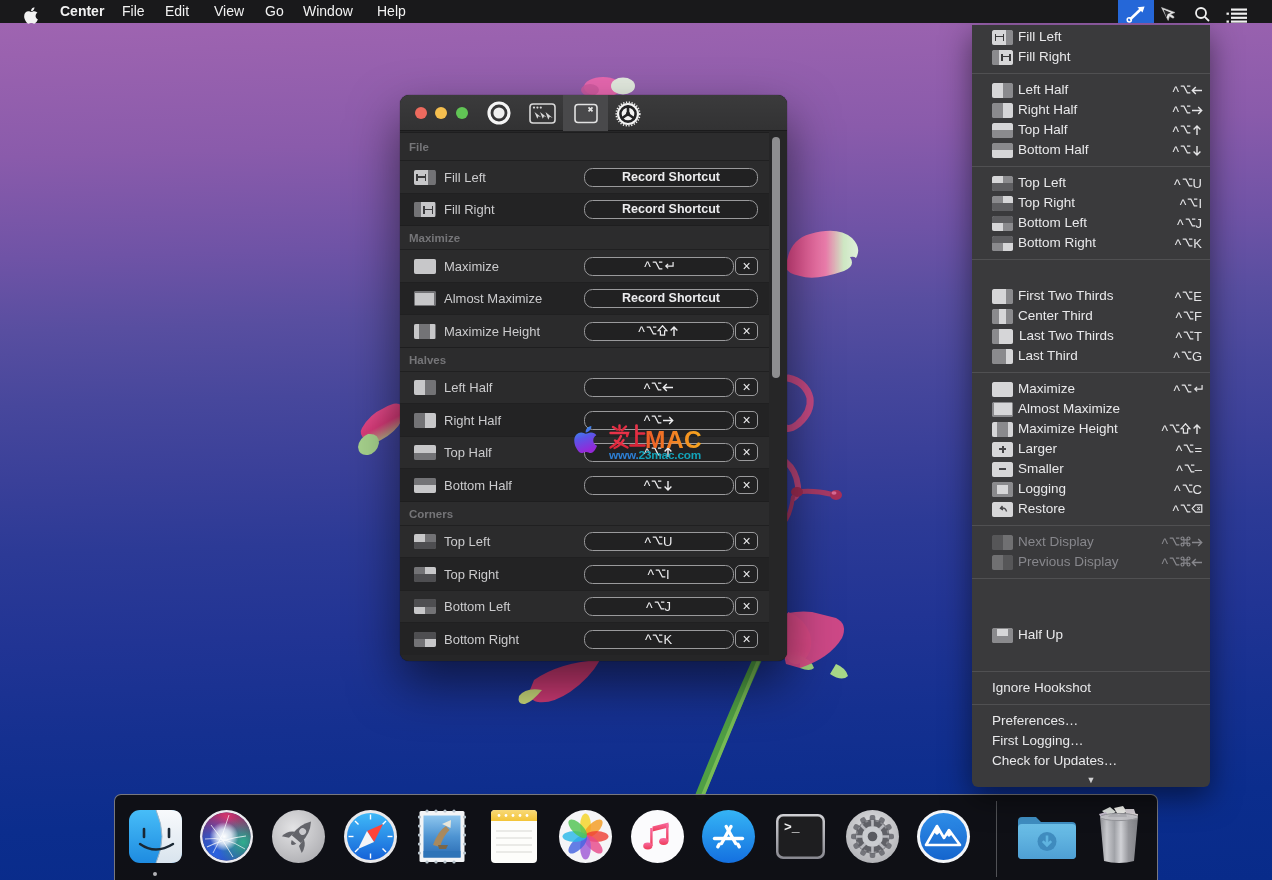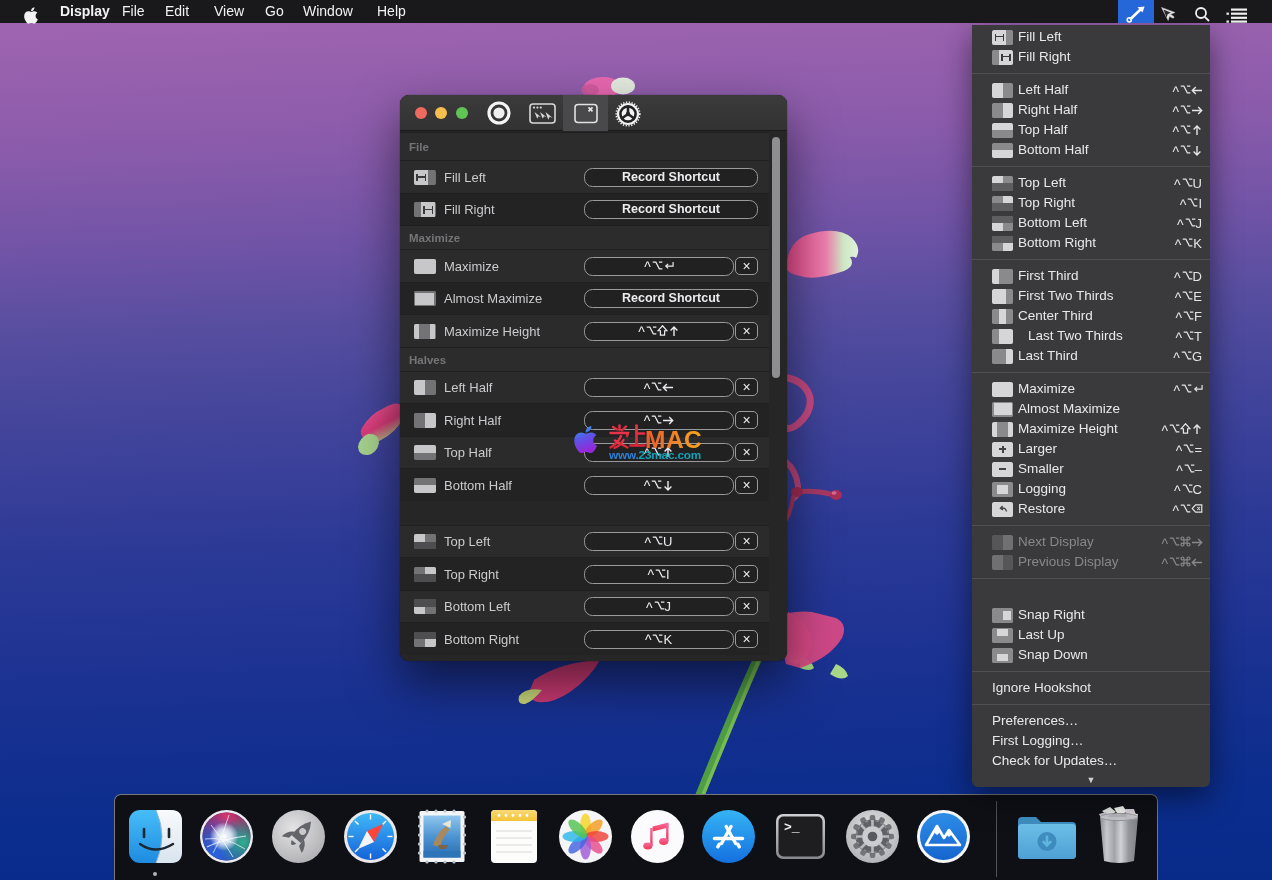--- a/index.html
+++ b/index.html
@@ -108,21 +108,21 @@
 <path d="M600 660 Q590 678 570 692 Q552 704 538 702 Q528 700 530 690 L534 680 Q560 662 600 660 Z" fill="#cc3a74"></path>
 <path d="M542 690 Q532 702 525 704 Q517 705 519 696 Q526 687 542 690 Z" fill="#c8d87a"></path>
 <path d="M775 618 Q790 610 812 612 L836 618 Q848 624 842 638 Q830 658 800 668 L786 664 Z" fill="#d84a86" opacity="0.95"></path>
 <path d="M836 664 Q846 668 848 676 Q842 682 830 674 Z" fill="#a8d888"></path>
 </svg>
 
 <div id="menubar">
   <svg class="item" style="left:24px;top:4px" width="14" height="16" viewBox="0 0 384 512">
       <path fill="#f2f2f2" d="M318.7 268.7c-.2-36.7 16.4-64.4 50-84.8-18.8-26.9-47.2-41.7-84.7-44.6-35.5-2.8-74.3 20.7-88.5 20.7-15 0-49.4-19.7-76.4-19.7C63.3 141.2 4 184.8 4 273.5q0 39.3 14.4 81.2c12.8 36.7 59 126.7 107.2 125.2 25.2-.6 43-17.9 75.8-17.9 31.8 0 48.3 17.9 76.4 17.9 48.6-.7 90.4-82.5 102.6-119.3-65.2-30.7-61.7-90-61.7-91.9zm-56.6-164.2c27.3-32.4 24.8-61.9 24-72.5-24.1 1.4-52 16.4-67.9 34.9-17.5 19.8-27.8 44.3-25.6 71.9 26.1 2 49.9-11.4 69.5-34.3z"></path>
     </svg>
-  <div class="item" style="left:60px;font-weight:bold">Display</div>
+  <div class="item" style="left:60px;font-weight:bold">Center</div>
   <div class="item" style="left:122px">File</div>
   <div class="item" style="left:165px">Edit</div>
   <div class="item" style="left:214px">View</div>
   <div class="item" style="left:265px">Go</div>
   <div class="item" style="left:303px">Window</div>
   <div class="item" style="left:377px">Help</div>
   <div class="item" style="left:1118px;width:36px;height:23px;background:#2567d8"></div>
   <svg class="item" style="left:1124px;top:2px" width="24" height="19" viewBox="0 0 24 19">
     <g stroke="#fff" fill="none">
         <path d="M6 15.5 L17 5" stroke-width="2.6"></path>
@@ -288,20 +288,21 @@
           <div class="p" style="left:0px;top:7.5px;width:22px;height:7.5px;background:#c7c7c9;"></div>
         </div>
         <div class="rlabel" style="top:8.75px">Bottom Half</div>
         <div class="btn" style="left:184px;top:6.75px;width:150px;height:19px;line-height:16px;letter-spacing:1px"><span style="font-size:14px;position:relative;top:1.5px">^</span><svg class="g" style="" width="11" height="11" viewBox="0 0 12 12" fill="none" stroke="currentColor" stroke-width="1.3">
             <path d="M0.8 2.3H4.2L8 9.7H11.3M7.6 2.3H11.3"></path>
           </svg><svg class="g" style="vertical-align:-1px" width="12" height="11" viewBox="0 0 12 11" fill="none" stroke="currentColor" stroke-width="1.4">
             <path d="M6 1V10M2.6 6.6 6 10 9.4 6.6"></path>
           </svg></div>
         <div class="xbtn" style="left:335px;top:6.75px;line-height:16px;font-size:14px">×</div>
       </div>
+      <div class="sechead" style="top:368.5px;height:24px;line-height:24px;padding-left:9px">Corners</div>
       <div class="row lt" style="top:392.5px;height:32.5px">
         <div class="ricon" style="top:8.75px">
           <div class="p" style="left:0px;top:0px;width:11.0px;height:7.5px;background:#c7c7c9;"></div>
           <div class="p" style="left:11.0px;top:0px;width:11.0px;height:7.5px;background:#737376;"></div>
           <div class="p" style="left:0px;top:7.5px;width:22px;height:7.5px;background:#4e4e51;"></div>
         </div>
         <div class="rlabel" style="top:8.75px">Top Left</div>
         <div class="btn" style="left:184px;top:6.75px;width:150px;height:19px;line-height:16px;letter-spacing:1px"><span style="font-size:14px;position:relative;top:1.5px">^</span><svg class="g" style="" width="11" height="11" viewBox="0 0 12 12" fill="none" stroke="currentColor" stroke-width="1.3">
             <path d="M0.8 2.3H4.2L8 9.7H11.3M7.6 2.3H11.3"></path>
           </svg><span style="font-size:13px">U</span></div>
@@ -456,30 +457,20 @@
         <div class="p" style="left:10.5px;top:7.5px;width:10.5px;height:7.5px;background:#d6d6d8;"></div>
         <div class="p" style="left:0px;top:7.5px;width:10.5px;height:7.5px;background:#8a8a8d;"></div>
         <div class="p" style="left:0px;top:0px;width:21px;height:7.5px;background:#5e5e61;"></div>
       </div>
       <div class="txt" style="left:46px">Bottom Right</div>
       <div class="sc" style="color:#e4e4e6"><span style="font-size:14px;position:relative;top:1.5px">^</span><svg class="g" style="" width="11" height="11" viewBox="0 0 12 12" fill="none" stroke="currentColor" stroke-width="1.3">
           <path d="M0.8 2.3H4.2L8 9.7H11.3M7.6 2.3H11.3"></path>
         </svg><span style="font-size:13px">K</span></div>
     </div>
     <div class="msep" style="top:234px"></div>
-    <div class="mi" style="top:241px">
-      <div class="micon">
-        <div class="p" style="left:0px;top:0px;width:7.0px;height:15px;background:#d6d6d8;"></div>
-        <div class="p" style="left:7.0px;top:0px;width:14.0px;height:15px;background:#8a8a8d;"></div>
-      </div>
-      <div class="txt" style="left:46px">First Third</div>
-      <div class="sc" style="color:#e4e4e6"><span style="font-size:14px;position:relative;top:1.5px">^</span><svg class="g" style="" width="11" height="11" viewBox="0 0 12 12" fill="none" stroke="currentColor" stroke-width="1.3">
-          <path d="M0.8 2.3H4.2L8 9.7H11.3M7.6 2.3H11.3"></path>
-        </svg><span style="font-size:13px">D</span></div>
-    </div>
     <div class="mi" style="top:261px">
       <div class="micon">
         <div class="p" style="left:0px;top:0px;width:14.0px;height:15px;background:#d6d6d8;"></div>
         <div class="p" style="left:14.0px;top:0px;width:7.0px;height:15px;background:#8a8a8d;"></div>
       </div>
       <div class="txt" style="left:46px">First Two Thirds</div>
       <div class="sc" style="color:#e4e4e6"><span style="font-size:14px;position:relative;top:1.5px">^</span><svg class="g" style="" width="11" height="11" viewBox="0 0 12 12" fill="none" stroke="currentColor" stroke-width="1.3">
           <path d="M0.8 2.3H4.2L8 9.7H11.3M7.6 2.3H11.3"></path>
         </svg><span style="font-size:13px">E</span></div>
     </div>
@@ -492,21 +483,21 @@
       <div class="txt" style="left:46px">Center Third</div>
       <div class="sc" style="color:#e4e4e6"><span style="font-size:14px;position:relative;top:1.5px">^</span><svg class="g" style="" width="11" height="11" viewBox="0 0 12 12" fill="none" stroke="currentColor" stroke-width="1.3">
           <path d="M0.8 2.3H4.2L8 9.7H11.3M7.6 2.3H11.3"></path>
         </svg><span style="font-size:13px">F</span></div>
     </div>
     <div class="mi" style="top:301px">
       <div class="micon">
         <div class="p" style="left:0px;top:0px;width:7.0px;height:15px;background:#8a8a8d;"></div>
         <div class="p" style="left:7.0px;top:0px;width:14.0px;height:15px;background:#d6d6d8;"></div>
       </div>
-      <div class="txt" style="left:56px">Last Two Thirds</div>
+      <div class="txt" style="left:47px">Last Two Thirds</div>
       <div class="sc" style="color:#e4e4e6"><span style="font-size:14px;position:relative;top:1.5px">^</span><svg class="g" style="" width="11" height="11" viewBox="0 0 12 12" fill="none" stroke="currentColor" stroke-width="1.3">
           <path d="M0.8 2.3H4.2L8 9.7H11.3M7.6 2.3H11.3"></path>
         </svg><span style="font-size:13px">T</span></div>
     </div>
     <div class="mi" style="top:321px">
       <div class="micon">
         <div class="p" style="left:0px;top:0px;width:14.0px;height:15px;background:#8a8a8d;"></div>
         <div class="p" style="left:14.0px;top:0px;width:7.0px;height:15px;background:#d6d6d8;"></div>
       </div>
       <div class="txt" style="left:46px">Last Third</div>
@@ -625,40 +616,26 @@
           <path d="M4.3 4.3H7.7V7.7H4.3Z"></path>
           <circle cx="2.7" cy="2.7" r="1.6"></circle>
           <circle cx="9.3" cy="2.7" r="1.6"></circle>
           <circle cx="2.7" cy="9.3" r="1.6"></circle>
           <circle cx="9.3" cy="9.3" r="1.6"></circle>
         </svg><svg class="g" style="vertical-align:-1px" width="12" height="11" viewBox="0 0 12 11" fill="none" stroke="currentColor" stroke-width="1.4">
           <path d="M11 5.5H1.3M4.8 2 1.3 5.5 4.8 9"></path>
         </svg></div>
     </div>
     <div class="msep" style="top:553px"></div>
-    <div class="mi" style="top:580px">
-      <div class="micon">
-        <div class="p" style="left:0px;top:0px;width:21px;height:15px;background:#8a8a8d;"></div>
-        <div class="p" style="left:11.34px;top:3.0px;width:7.98px;height:9.0px;background:#d6d6d8;"></div>
-      </div>
-      <div class="txt" style="left:46px">Snap Right</div>
-    </div>
     <div class="mi" style="top:600px">
       <div class="micon">
         <div class="p" style="left:0px;top:0px;width:21px;height:15px;background:#8a8a8d;"></div>
         <div class="p" style="left:5.46px;top:1.2px;width:10.08px;height:7.5px;background:#d6d6d8;"></div>
       </div>
-      <div class="txt" style="left:46px">Last Up</div>
-    </div>
-    <div class="mi" style="top:620px">
-      <div class="micon">
-        <div class="p" style="left:0px;top:0px;width:21px;height:15px;background:#8a8a8d;"></div>
-        <div class="p" style="left:5.46px;top:6.3px;width:10.08px;height:7.5px;background:#d6d6d8;"></div>
-      </div>
-      <div class="txt" style="left:46px">Snap Down</div>
+      <div class="txt" style="left:46px">Half Up</div>
     </div>
     <div class="msep" style="top:646px"></div>
     <div class="mi" style="top:653px">
       <div class="txt" style="left:20px">Ignore Hookshot</div>
     </div>
     <div class="msep" style="top:679px"></div>
     <div class="mi" style="top:686px">
       <div class="txt" style="left:20px">Preferences…</div>
     </div>
     <div class="mi" style="top:706px">

